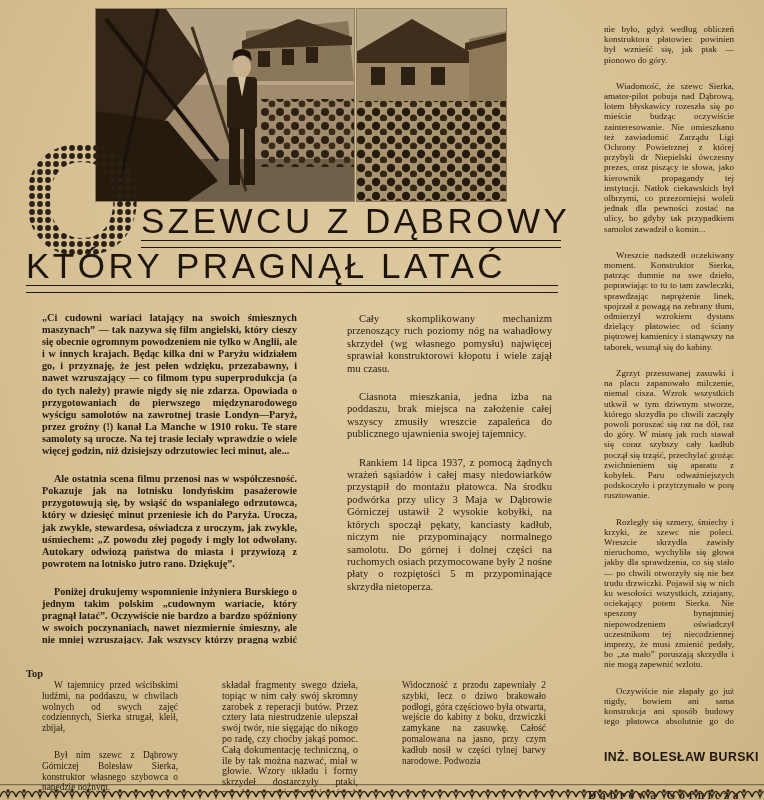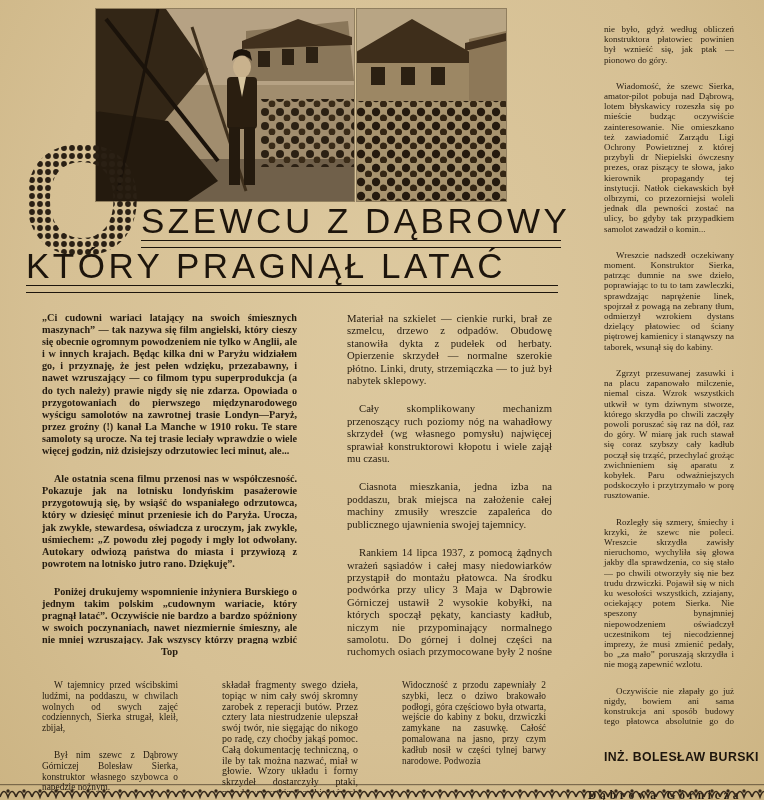--- a/index.html
+++ b/index.html
@@ -20,21 +20,21 @@
   }
   .headline1{left:141px;top:201px;}
   .headline2{left:26px;top:246px;}
   .hrule{position:absolute;height:6px;border-top:1.6px solid #1d150c;border-bottom:1.6px solid #1d150c;}
   .rule1{left:141px;top:240px;width:420px;}
   .rule2{left:26px;top:285px;width:532px;}
   .col{position:absolute;text-align:justify;overflow:hidden;}
   .col p{margin:16px;text-indent:12px;}
   .col p.noindent{text-indent:0;}
   .intro-col{left:26px;top:296px;width:287px;height:348px;font-weight:bold;font-size:10.2px;line-height:12.1px;}
-  .signoff{position:absolute;left:26px;top:646px;width:287px;text-align:center;font-weight:bold;font-size:10.4px;}
+  .signoff{position:absolute;left:26px;top:668px;width:287px;text-align:left;font-weight:bold;font-size:10.4px;}
   .mid-col{left:331px;top:296px;width:237px;height:364px;font-size:10.7px;line-height:12.4px;}
   .oto-col{left:26px;top:664px;width:168px;height:128px;font-size:9.4px;line-height:10.8px;}
   .skladal-col{left:206px;top:664px;width:168px;height:128px;font-size:10px;line-height:10.8px;}
   .mid-bottom-col{left:386px;top:664px;width:176px;height:128px;font-size:9.4px;line-height:10.8px;}
   .right-col{left:588px;top:8px;width:162px;height:718px;font-size:9px;line-height:10.2px;}
   .author{position:absolute;left:588px;top:734px;width:170px;margin:16px;
     font-family:"Liberation Sans","DejaVu Sans",sans-serif;font-weight:bold;font-size:12.3px;letter-spacing:.4px;color:#1d150c;}
   .city{position:absolute;left:588px;top:789px;width:176px;margin:0;
     font-weight:bold;font-size:11.5px;letter-spacing:3.8px;color:#241b10;white-space:nowrap;}
   .ornament{position:absolute;left:0;top:784px;width:764px;height:16px;}
@@ -107,23 +107,22 @@
   <div class="hrule rule2"></div>
 
   <div class="col intro-col">
     <p class="noindent">„Ci cudowni wariaci latający na swoich śmiesznych maszynach” — tak nazywa się film angielski, który cieszy się obecnie ogromnym powodzeniem nie tylko w Anglii, ale i w innych krajach. Będąc kilka dni w Paryżu widziałem go, i przyznaję, że jest pełen wdzięku, przezabawny, i nawet wzruszający — co filmom typu superprodukcja (a do tych należy) prawie nigdy się nie zdarza. Opowiada o przygotowaniach do pierwszego międzynarodowego wyścigu samolotów na zawrotnej trasie Londyn—Paryż, przez groźny (!) kanał La Manche w 1910 roku. Te stare samoloty są urocze. Na tej trasie leciały wprawdzie o wiele więcej godzin, niż dzisiejszy odrzutowiec leci minut, ale...</p>
     <p>Ale ostatnia scena filmu przenosi nas w współczesność. Pokazuje jak na lotnisku londyńskim pasażerowie przygotowują się, by wsiąść do wspaniałego odrzutowca, który w dziesięć minut przeniesie ich do Paryża. Urocza, jak zwykle, stewardesa, oświadcza z uroczym, jak zwykle, uśmiechem: „Z powodu złej pogody i mgły lot odwołany. Autokary odwiozą państwa do miasta i przywiozą z powrotem na lotnisko jutro rano. Dziękuję”.</p>
     <p>Poniżej drukujemy wspomnienie inżyniera Burskiego o jednym takim polskim „cudownym wariacie, który pragnął latać”. Oczywiście nie bardzo a bardzo spóźniony w swoich poczynaniach, nawet niezmiernie śmieszny, ale nie mniej wzruszający. Jak wszyscy którzy pragną wzbić się w powietrze. Przeczytajcie.</p>
   </div>
   <div class="signoff">Top</div>
 
   <div class="col mid-col">
-    <p class="noindent">Materiał na szkielet — cienkie rurki, brał ze szmelcu, drzewo z odpadów. Obudowę stanowiła dykta z pudełek od herbaty. Opierzenie skrzydeł — normalne szerokie płótno. Linki, druty, strzemiączka — to już był nabytek sklepowy.</p>
     <p>Cały skomplikowany mechanizm przenoszący ruch poziomy nóg na wahadłowy skrzydeł (wg własnego pomysłu) najwięcej sprawiał konstruktorowi kłopotu i wiele zajął mu czasu.</p>
-    <p>Ciasnota mieszkania, jedna izba na poddaszu, brak miejsca na założenie całej machiny zmusiły wreszcie zapaleńca do publicznego ujawnienia swojej tajemnicy.</p>
+    <p>Ciasnota mieszkania, jedna izba na poddaszu, brak miejsca na założenie całej wszyscy zmusiły wreszcie zapaleńca do publicznego ujawnienia swojej tajemnicy.</p>
     <p>Rankiem 14 lipca 1937, z pomocą żądnych wrażeń sąsiadów i całej masy niedowiarków przystąpił do montażu płatowca. Na środku podwórka przy ulicy 3 Maja w Dąbrowie Górniczej ustawił 2 wysokie kobyłki, na których spoczął pękaty, kanciasty kadłub, niczym nie przypominający normalnego samolotu. Do górnej i dolnej części na ruchomych osiach przymocowane były 2 nośne płaty o rozpiętości 5 m przypominające skrzydła nietoperza.</p>
   </div>
 
   <div class="col oto-col">
     <p>W tajemnicy przed wścibskimi ludźmi, na poddaszu, w chwilach wolnych od swych zajęć codziennych, Sierka strugał, kleił, zbijał,</p>
     <p>Był nim szewc z Dąbrowy Górniczej Bolesław Sierka, konstruktor własnego szybowca o napędzie nożnym.</p>
   </div>
 
   <div class="col skladal-col">
     <p class="noindent">składał fragmenty swego dzieła, topiąc w nim cały swój skromny zarobek z reperacji butów. Przez cztery lata niestrudzenie ulepszał swój twór, nie sięgając do nikogo po radę, czy choćby jakąś pomoc. Całą dokumentację techniczną, o ile by tak można nazwać, miał w głowie. Wzory układu i formy skrzydeł dostarczyły ptaki, przede wszystkim bociki, których lot przy każdej sposobności obserwował.</p>

